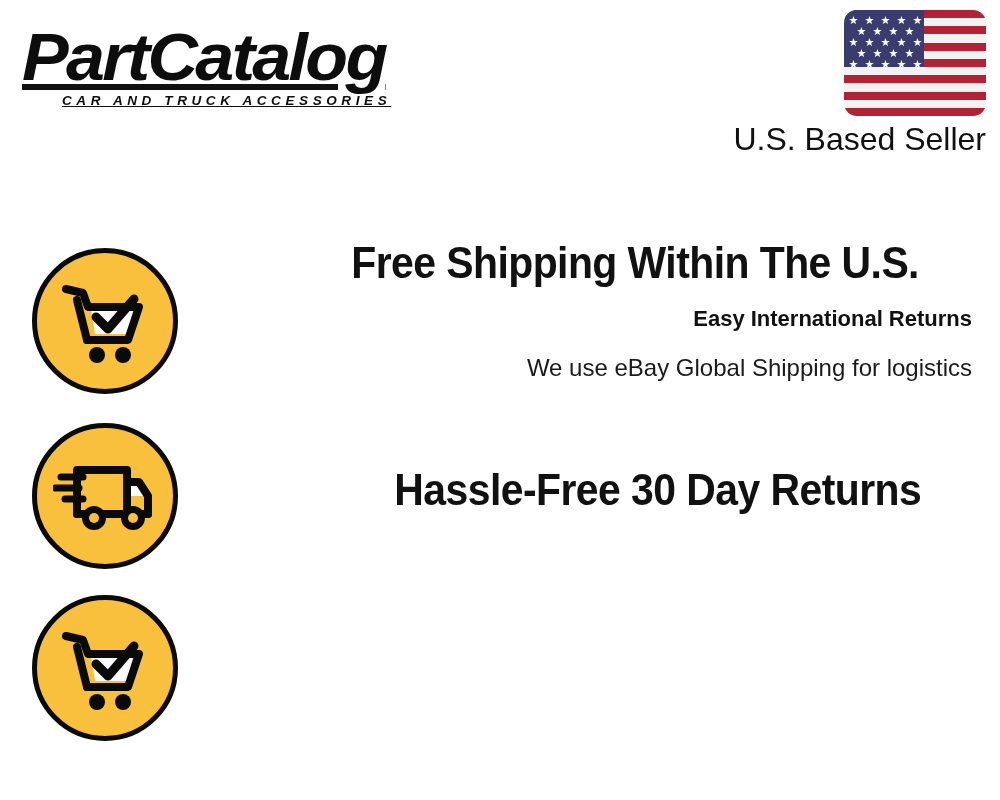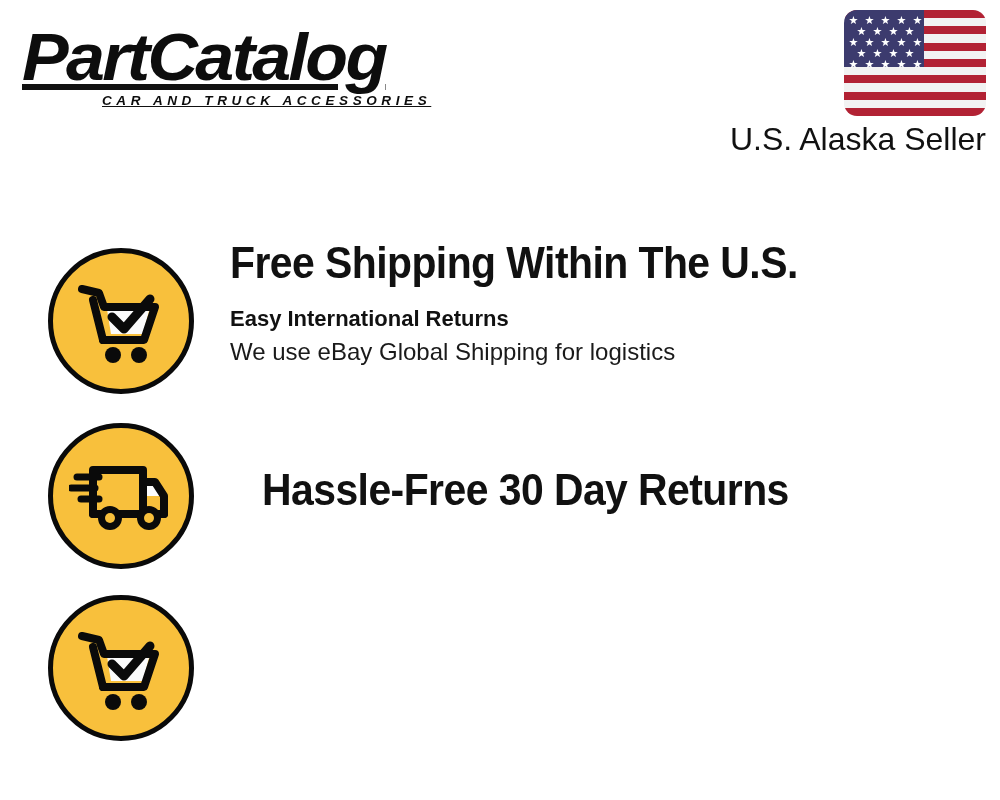--- a/index.html
+++ b/index.html
@@ -56,21 +56,21 @@
   .logo-tagline {
     font-family: "Liberation Sans", sans-serif;
     font-weight: 700;
     font-style: italic;
     font-size: 13.5px;
     line-height: 16px;
     letter-spacing: 4.6px;
     color: #0d0d0d;
     white-space: nowrap;
     margin-top: 1px;
-    margin-left: 80px;
+    margin-left: 40px;
   }
 
   
   .seller-badge {
     position: absolute;
     right: 14px;
     top: 10px;
     width: 280px;
     text-align: right;
   }
@@ -123,24 +123,25 @@
 
   
   .features {
     position: absolute;
     left: 0;
     top: 238px;
     width: 1000px;
   }
   .feature-row {
     position: absolute;
-    left: 48px;
+    left: 32px;
     width: 940px;
     display: flex;
     align-items: flex-start;
+    text-align: right;
   }
   .feature-row.row-1 { top: 0px; }
   .feature-row.row-2 { top: 175px; gap: 32px; }
   .feature-row.row-3 { top: 347px; }
 
   .icon-badge {
     flex: 0 0 auto;
     width: 146px;
     height: 146px;
     border-radius: 50%;
@@ -193,21 +194,21 @@
     white-space: nowrap;
     margin-top: 16px;
   }
   .feature-note {
     font-family: "Liberation Sans", sans-serif;
     font-weight: 400;
     font-size: 24px;
     line-height: 32px;
     color: #1a1a1a;
     white-space: nowrap;
-    margin-top: 2px;
+    margin-top: 18px;
   }
 
   .row-2 .feature-text,
   .row-3 .feature-text {
     padding-top: 52px;
   }
 </style>
 </head>
 <body>
 
@@ -260,21 +261,21 @@
         <span class="star" style="left:44px; top:38px">★</span>
         <span class="star" style="left:60px; top:38px">★</span>
 
         <span class="star" style="left:4px;  top:49px">★</span>
         <span class="star" style="left:20px; top:49px">★</span>
         <span class="star" style="left:36px; top:49px">★</span>
         <span class="star" style="left:52px; top:49px">★</span>
         <span class="star" style="left:68px; top:49px">★</span>
       </span>
 
-      <span class="seller-label">U.S. Alaska Seller</span>
+      <span class="seller-label">U.S. Based Seller</span>
     </div>
   </div>
 
   <div class="features">
 
     <div class="feature-row row-1">
       <div class="icon-badge">
         <svg width="96" height="90" viewBox="0 0 96 90" aria-hidden="true">
           <polygon points="33,27 78,27 70,58 38,58" fill="#fbfbfb"></polygon>
           <path d="M9 13 L26 17 L31 31 L82 31 L71 64 L30 64" fill="none" stroke="#0a0a0a" stroke-width="8" stroke-linecap="round" stroke-linejoin="round"></path>

